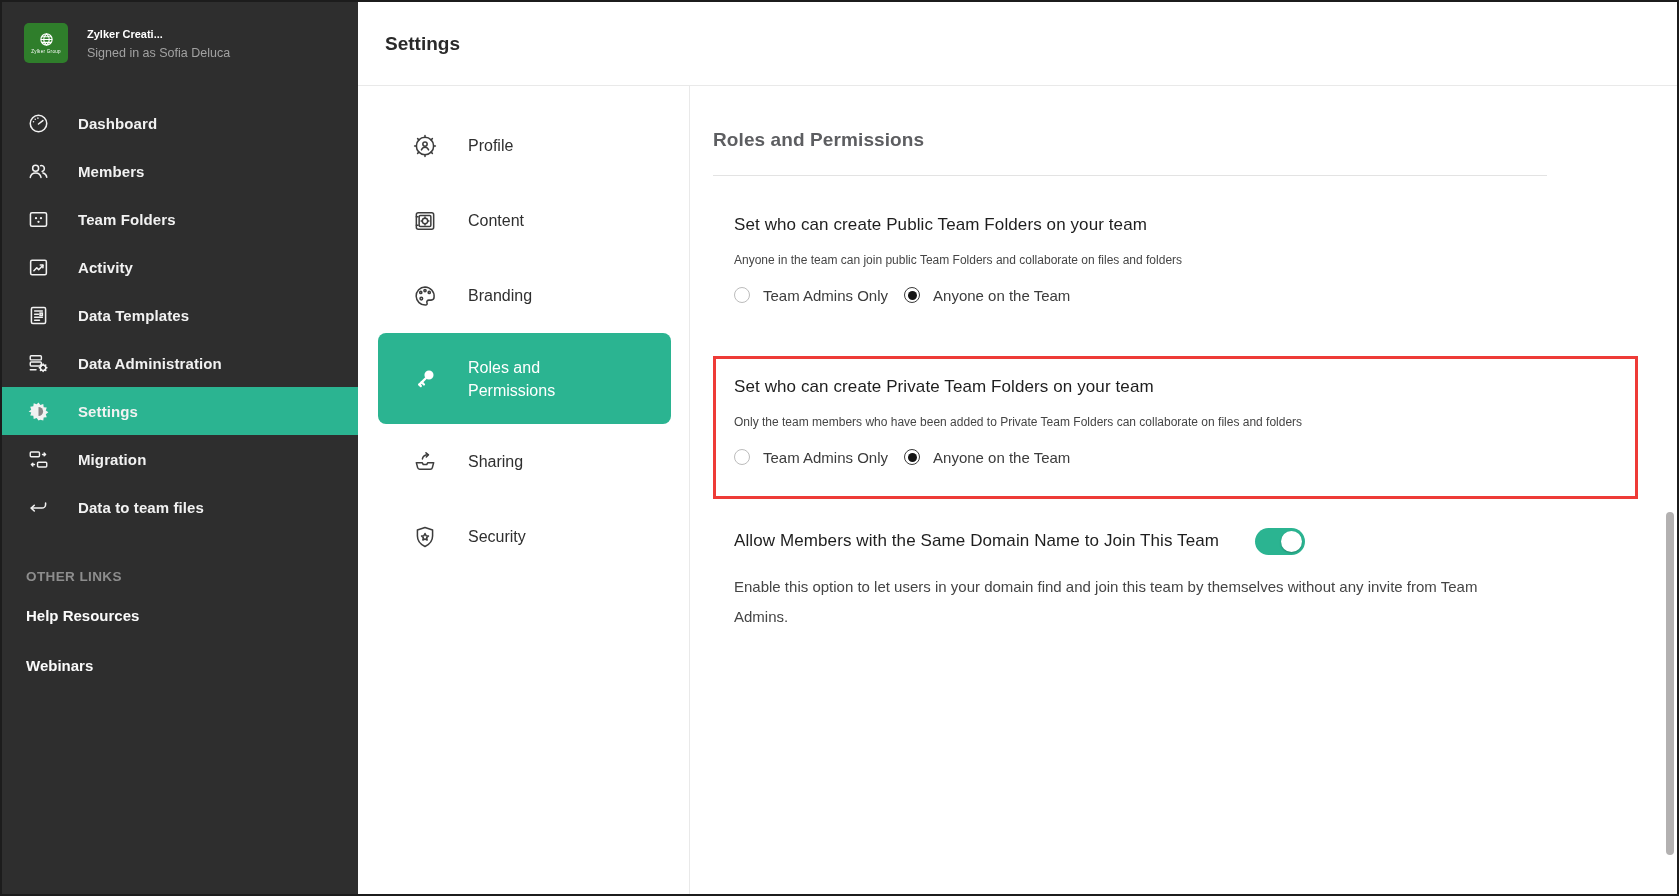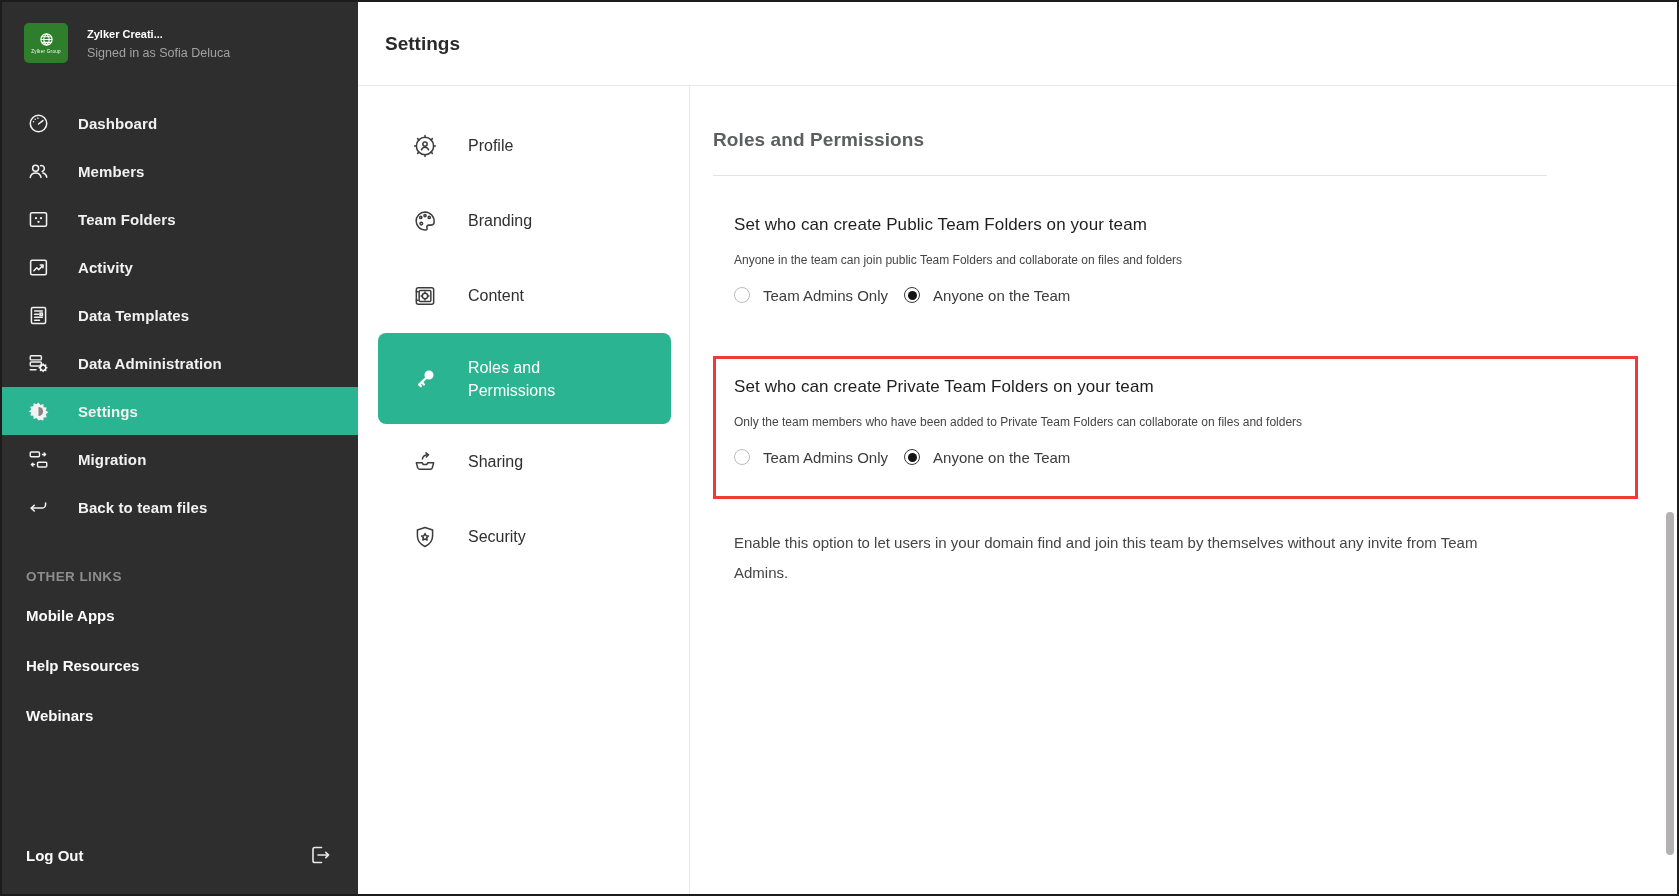--- a/index.html
+++ b/index.html
@@ -189,79 +189,69 @@
         </span>
         <span class="lbl">Migration</span>
       </div>
       <div class="side-item">
         <span class="ic">
           <svg viewBox="0 0 24 24" width="23" height="23" fill="none" stroke="currentColor" stroke-width="1.6" stroke-linecap="round" stroke-linejoin="round">
             <path d="M7.6 9.6L4.4 12.6l3.2 3"></path>
             <path d="M4.6 12.6h11a3.8 3.8 0 0 0 3.8-3.8V7.4"></path>
           </svg>
         </span>
-        <span class="lbl">Back to team files</span>
+        <span class="lbl">Data to team files</span>
       </div>
     </nav>
 
     <div class="other-links-header">OTHER LINKS</div>
-    <div class="other-link">Mobile Apps</div>
     <div class="other-link">Help Resources</div>
     <div class="other-link">Webinars</div>
 
-    <div class="logout-row">
-      <span class="lbl">Log Out</span>
-      <span class="ic">
-        <svg viewBox="0 0 24 24" width="24" height="24" fill="none" stroke="currentColor" stroke-width="1.6" stroke-linecap="round" stroke-linejoin="round">
-          <path d="M13.5 4.5H6.8A1.8 1.8 0 0 0 5 6.3v11.4a1.8 1.8 0 0 0 1.8 1.8h6.7"></path>
-          <path d="M10 12h10.6M17.8 9.3l2.8 2.7-2.8 2.7"></path>
-        </svg>
-      </span>
-    </div>
   </aside>
 
   <header class="subheader">
     <span class="subheader-title">Settings</span>
   </header>
 
   <nav class="nav-col">
     <div class="nav-item">
       <span class="ic">
         <svg viewBox="0 0 24 24" width="26" height="26" fill="none" stroke="currentColor" stroke-width="1.4" stroke-linecap="round" stroke-linejoin="round">
           <circle cx="12" cy="12" r="8"></circle>
           <path d="M12 2.4v1.8M12 19.8v1.8M2.4 12h1.8M19.8 12h1.8M5.2 5.2l1.3 1.3M17.5 17.5l1.3 1.3M18.8 5.2l-1.3 1.3M6.5 17.5l-1.3 1.3"></path>
           <circle cx="12" cy="10.2" r="2"></circle>
           <path d="M8.7 15.6c.7-1.6 1.9-2.4 3.3-2.4s2.6.8 3.3 2.4"></path>
         </svg>
       </span>
       <span class="lbl">Profile</span>
+    </div>
+    <div class="nav-item">
+      <span class="ic">
+        <svg viewBox="0 0 24 24" width="26" height="26" fill="none" stroke="currentColor" stroke-width="1.4" stroke-linecap="round">
+          <rect x="4" y="4.4" width="16" height="15.2" rx="1.8"></rect>
+          <rect x="6.6" y="7" width="10.8" height="10" rx="1"></rect>
+          <circle cx="12" cy="12" r="2.5"></circle>
+          <path d="M12 8.4v1.1M12 14.5v1.1M8.4 12h1.1M14.5 12h1.1"></path>
+          <path d="M4 8h1.6M4 16h1.6"></path>
+        </svg>
+      </span>
+      <span class="lbl">Content</span>
     </div>
     <div class="nav-item">
       <span class="ic">
         <svg viewBox="0 0 24 24" width="26" height="26" fill="none" stroke="currentColor" stroke-width="1.4" stroke-linecap="round" stroke-linejoin="round">
           <path d="M12 3.6a8.4 8.4 0 1 0 .5 16.8c1.3 0 1.8-.9 1.3-2-.5-1.3.3-2.6 1.8-2.6h2c1.7 0 2.8-1.1 2.8-2.8A8.7 8.7 0 0 0 12 3.6z"></path>
           <circle cx="8.1" cy="8.7" r="1"></circle>
             <circle cx="12" cy="7" r="1"></circle>
             <circle cx="15.9" cy="8.7" r="1"></circle>
           <circle cx="8.6" cy="14.4" r="1.2"></circle>
         </svg>
       </span>
       <span class="lbl">Branding</span>
-    </div>
-    <div class="nav-item">
-      <span class="ic">
-        <svg viewBox="0 0 24 24" width="26" height="26" fill="none" stroke="currentColor" stroke-width="1.4" stroke-linecap="round">
-          <rect x="4" y="4.4" width="16" height="15.2" rx="1.8"></rect>
-          <rect x="6.6" y="7" width="10.8" height="10" rx="1"></rect>
-          <circle cx="12" cy="12" r="2.5"></circle>
-          <path d="M12 8.4v1.1M12 14.5v1.1M8.4 12h1.1M14.5 12h1.1"></path>
-          <path d="M4 8h1.6M4 16h1.6"></path>
-        </svg>
-      </span>
-      <span class="lbl">Content</span>
     </div>
     <div class="nav-item sel">
       <span class="ic">
         <svg viewBox="0 0 24 24" width="26" height="26">
           <g transform="rotate(45 12 12)" fill="currentColor">
             <circle cx="12" cy="6.8" r="4.2"></circle>
             <rect x="10.9" y="10" width="2.2" height="10.4" rx="1"></rect>
             <rect x="10.9" y="15.2" width="5" height="2.1" rx="1"></rect>
             <rect x="10.9" y="18.3" width="4" height="2.1" rx="1"></rect>
           </g>
@@ -325,18 +315,24 @@
           </label>
           <label class="option-row">
             <span class="radio checked"></span>
             <span class="option-label">Anyone on the Team</span>
           </label>
         </div>
       </section>
     </div>
 
     <section class="section">
+      <div class="section-title-row">
+        <span class="section-title">Allow Members with the Same Domain Name to Join This Team</span>
+        <span class="toggle on">
+          <span class="knob"></span>
+        </span>
+      </div>
       <div class="section-desc wide">Enable this option to let users in your domain find and join this team by themselves without any invite from Team Admins.</div>
     </section>
   </main>
 
   <div class="scroll-thumb"></div>
 </div>
 
 </body></html>

